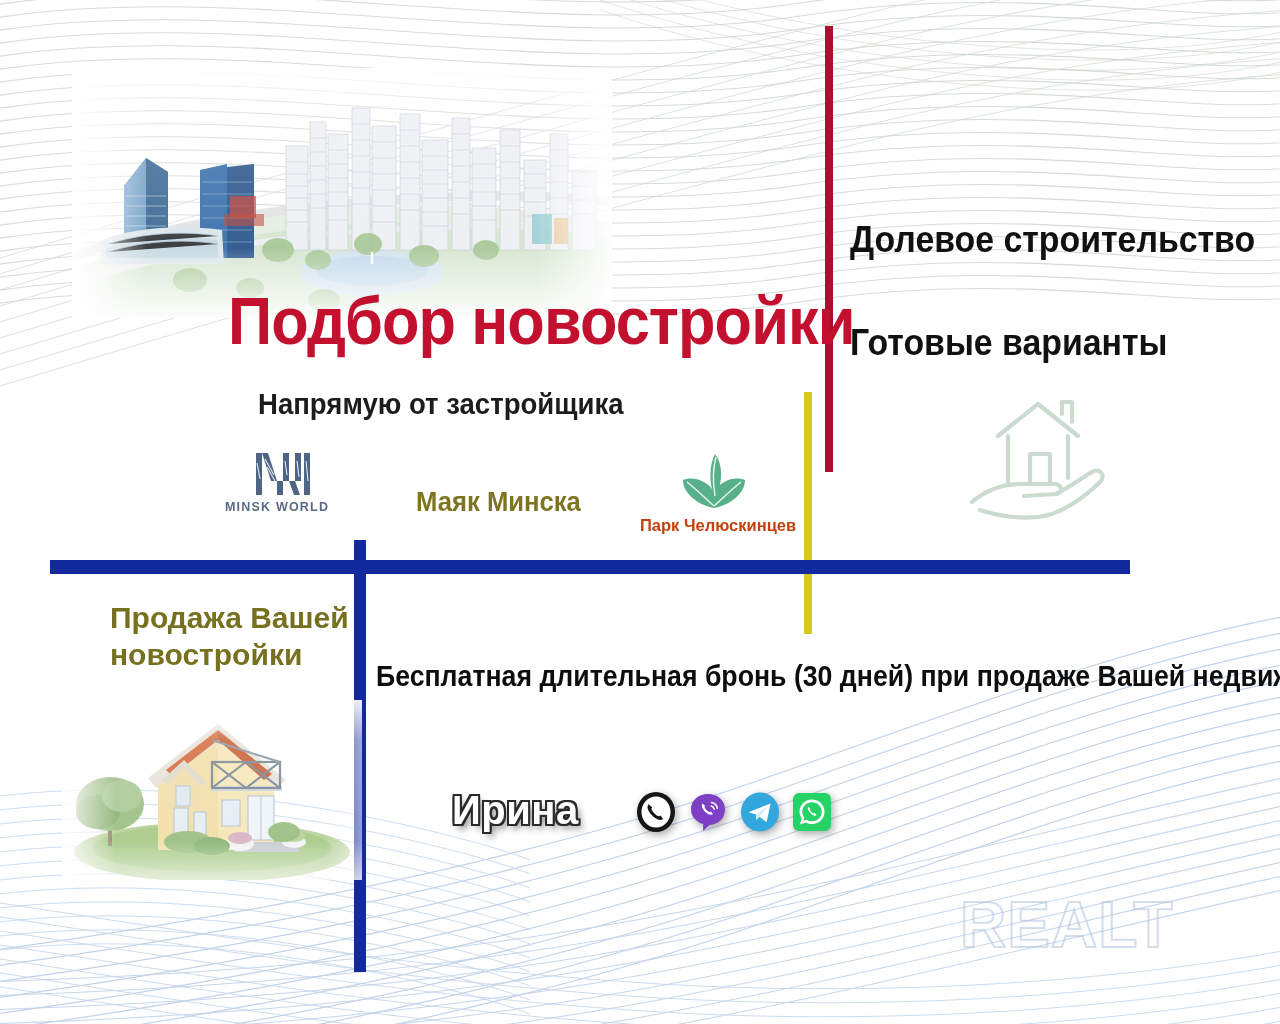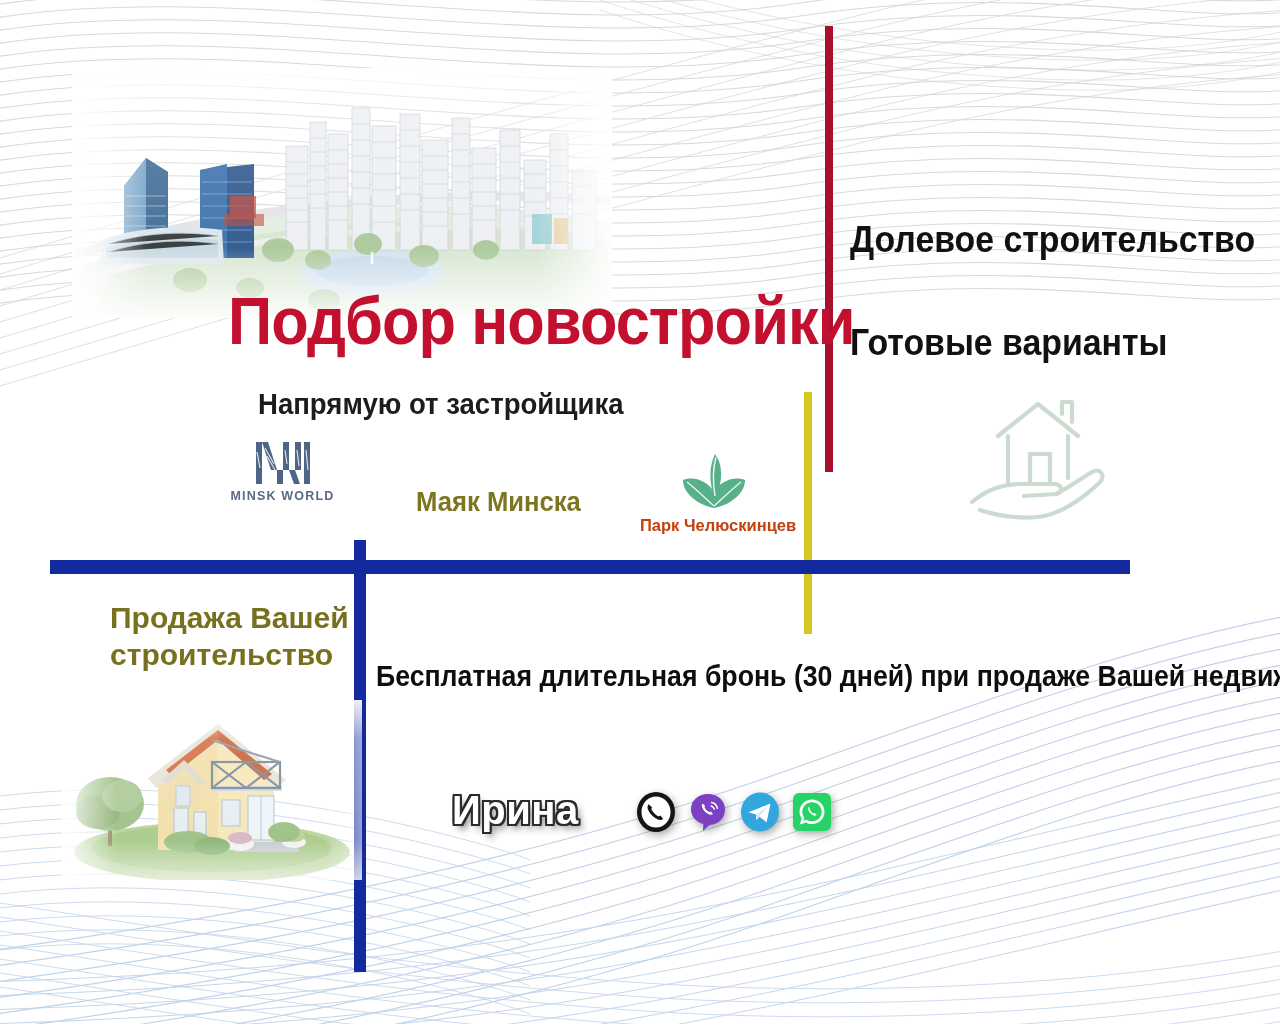--- a/index.html
+++ b/index.html
@@ -110,23 +110,22 @@
     font-weight: 700;
     color: #111111;
     white-space: nowrap;
     transform: scaleX(0.94);
     transform-origin: left center;
   }
 
   
   #logo-minsk-world {
     position: absolute;
-    left: 225px; top: 440px;
+    left: 225px; top: 451px;
     width: 115px;
-    text-align: center;
   }
   #logo-minsk-world .mw-mark {
     display: block;
     margin: 0 auto;
   }
   #logo-minsk-world .mw-word {
     display: block;
     margin-top: 3px;
     font-size: 12.5px;
     font-weight: 600;
@@ -637,21 +636,21 @@
       <ellipse cx="36" cy="112" rx="22" ry="17" fill="#8fb478"></ellipse>
       <ellipse cx="60" cy="96" rx="20" ry="16" fill="#abc995"></ellipse>
 
       <rect x="0" y="0" width="300" height="180" fill="url(#cotFade)"></rect>
       <rect x="0" y="0" width="300" height="180" fill="url(#cotFadeH)"></rect>
     </g>
   </svg>
 
   <div id="left-sell-title">
     <span>Продажа Вашей</span><br>
-    <span>строительство</span>
+    <span>новостройки</span>
   </div>
 
   <div id="banner-text">Бесплатная длительная бронь (30 дней) при продаже Вашей недвижимости</div>
 
   <div id="agent-name">Ирина</div>
 
   <div id="contact-icons">
     <span class="cicon">
       <svg width="42" height="42" viewBox="0 0 42 42">
         <ellipse cx="21" cy="21" rx="19" ry="20" fill="#151515"></ellipse>
@@ -679,14 +678,15 @@
     <span class="cicon">
       <svg width="42" height="42" viewBox="0 0 42 42">
         <rect x="2" y="2" width="38" height="38" rx="6" fill="#25d366"></rect>
         <path d="M21,8.5 C28,8.5 33.5,14 33.5,20.8 C33.5,27.6 28,33.1 21,33.1 C18.8,33.1 16.8,32.6 15,31.6 L8.8,33.4 L10.7,27.5 C9.5,25.6 8.5,23.3 8.5,20.8 C8.5,14 14,8.5 21,8.5 Z" fill="#ffffff"></path>
         <path d="M21,11.3 C26.4,11.3 30.7,15.5 30.7,20.8 C30.7,26.1 26.4,30.3 21,30.3 C19,30.3 17.2,29.8 15.7,28.8 L12.3,29.8 L13.4,26.6 C12.2,25 11.3,23 11.3,20.8 C11.3,15.5 15.6,11.3 21,11.3 Z" fill="#25d366"></path>
         <path d="M17.4,15.8 C16.8,16.6 16.6,17.7 17.1,18.8 C18,21.2 20.3,23.5 22.7,24.4 C23.8,24.8 24.9,24.7 25.7,24 L23.9,22 C23.4,22.4 22.9,22.5 22.3,22.2 C20.9,21.6 19.7,20.4 19.1,19 C18.8,18.4 18.9,17.9 19.3,17.4 Z" fill="#ffffff"></path>
       </svg>
     </span>
   </div>
 
+  <div id="watermark">REALT</div>
 
 </div>
 
 </body></html>

